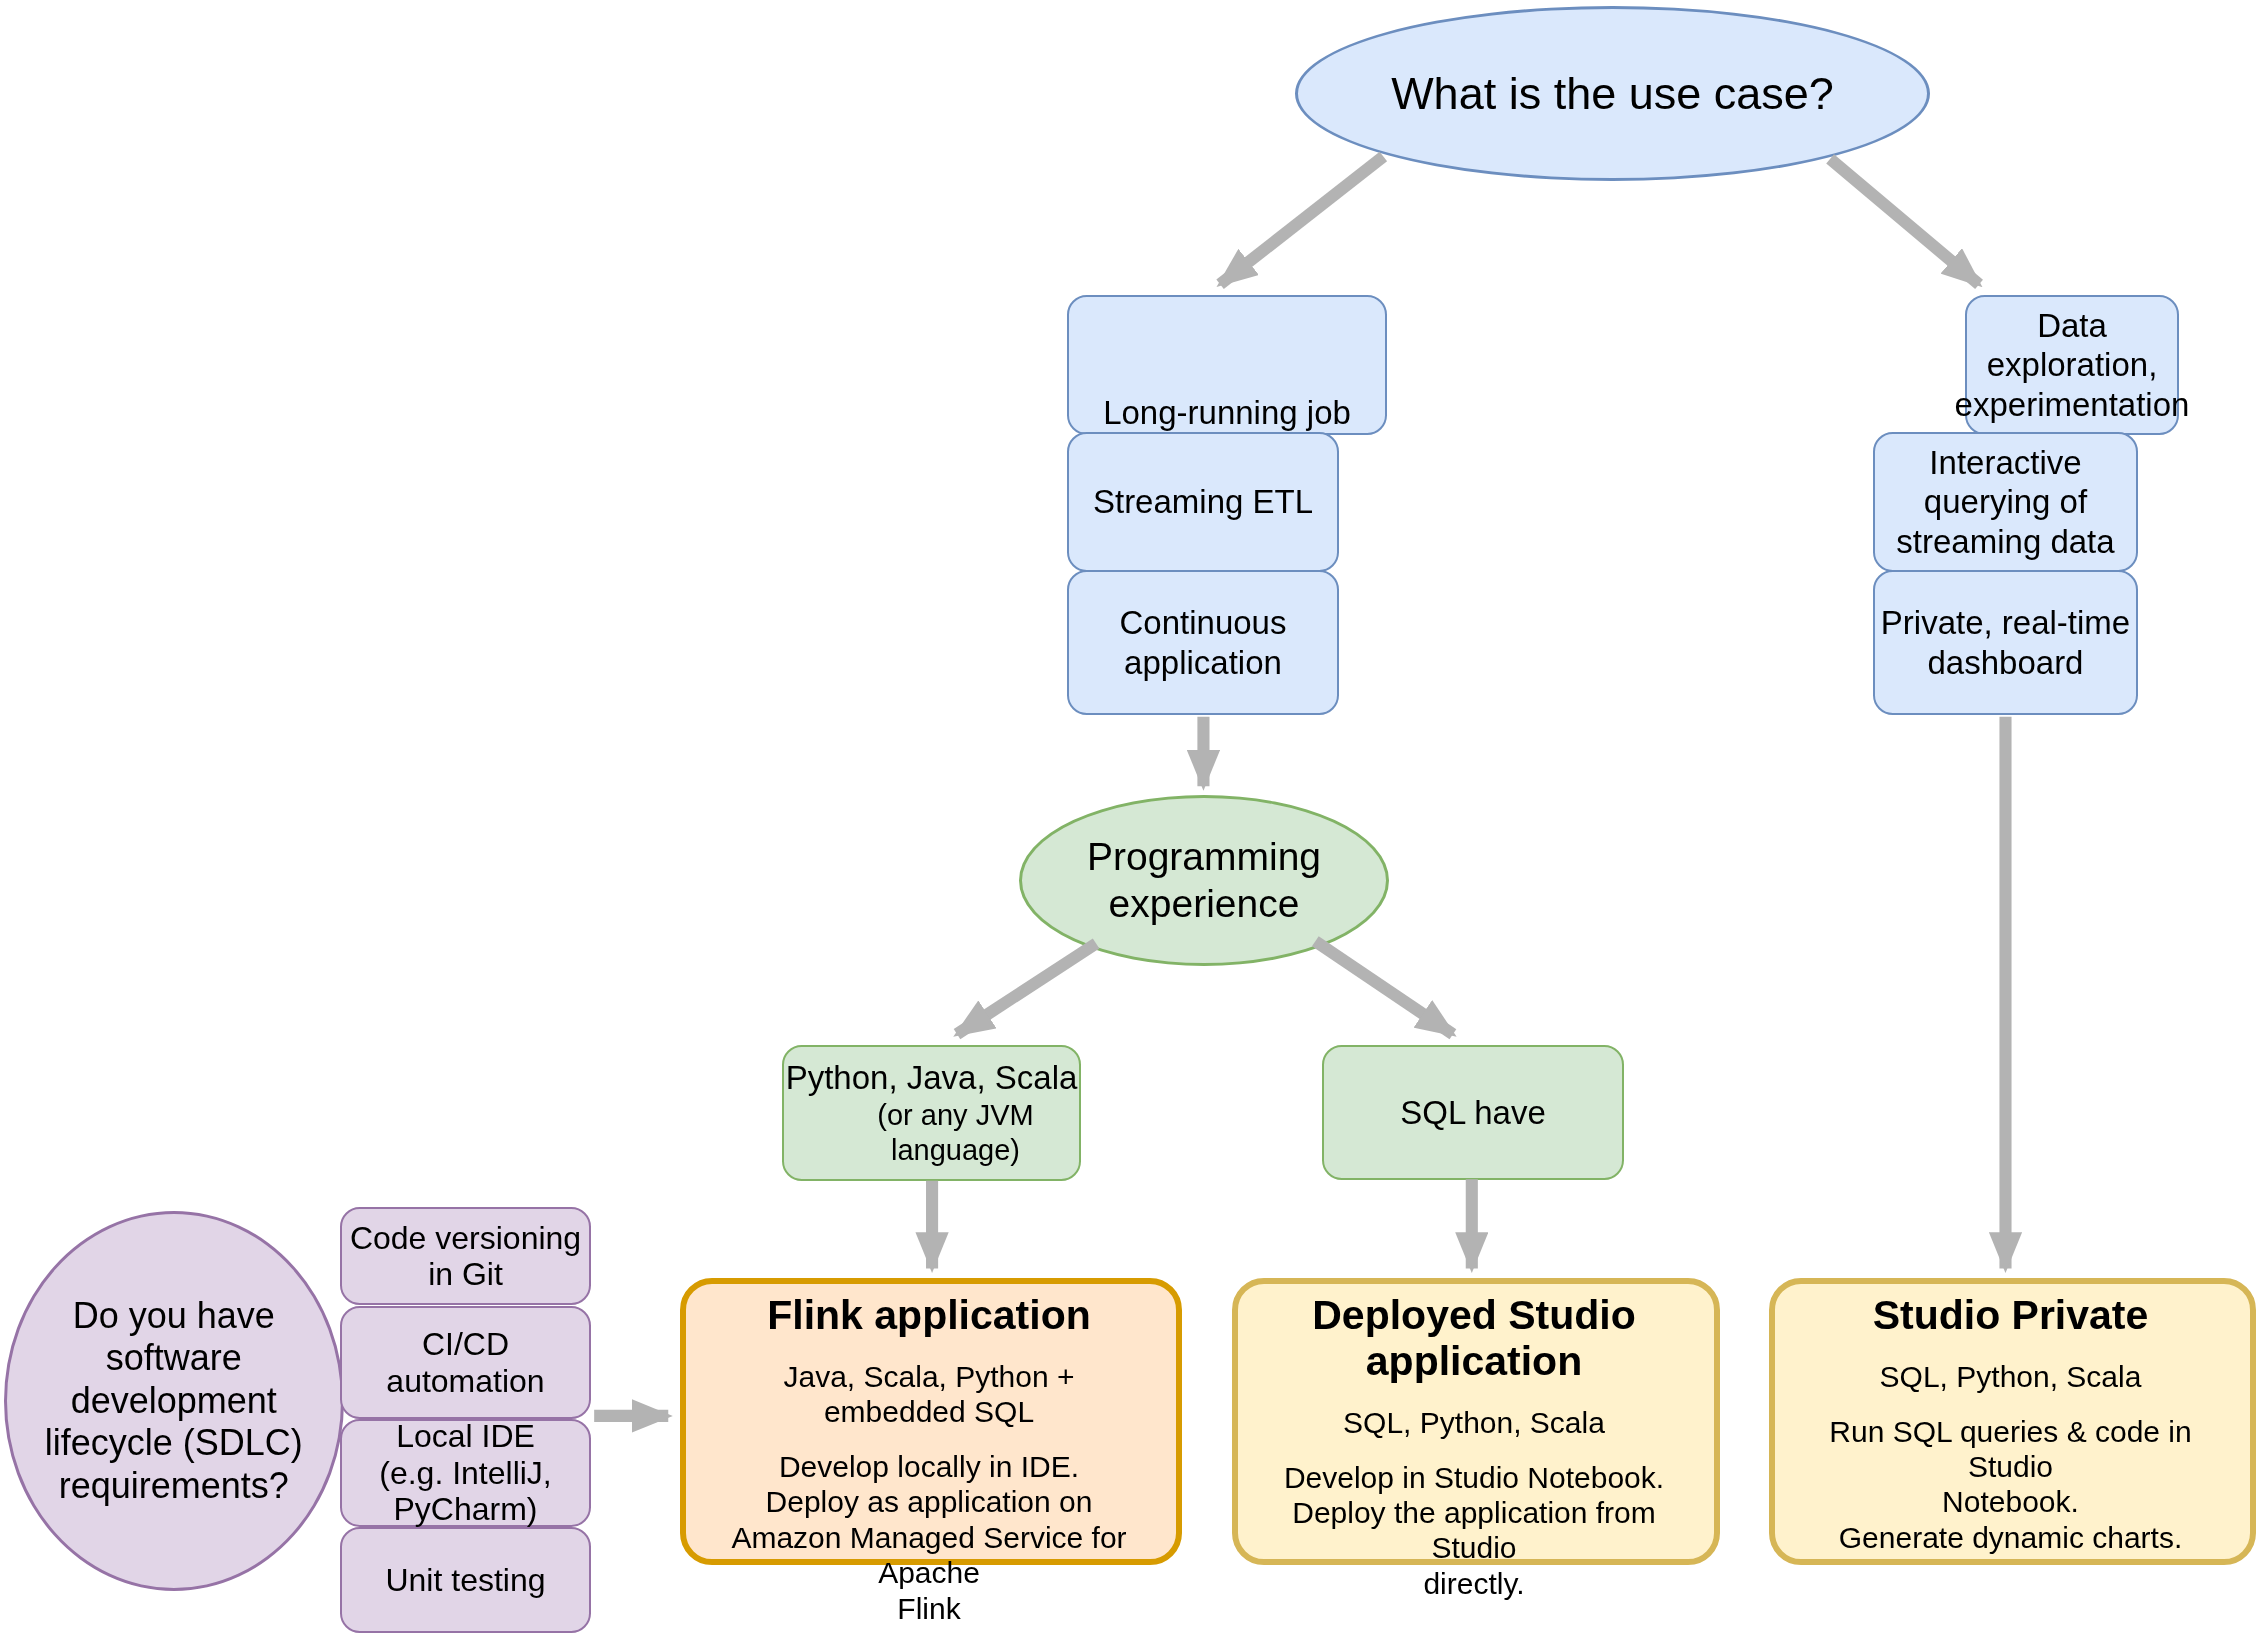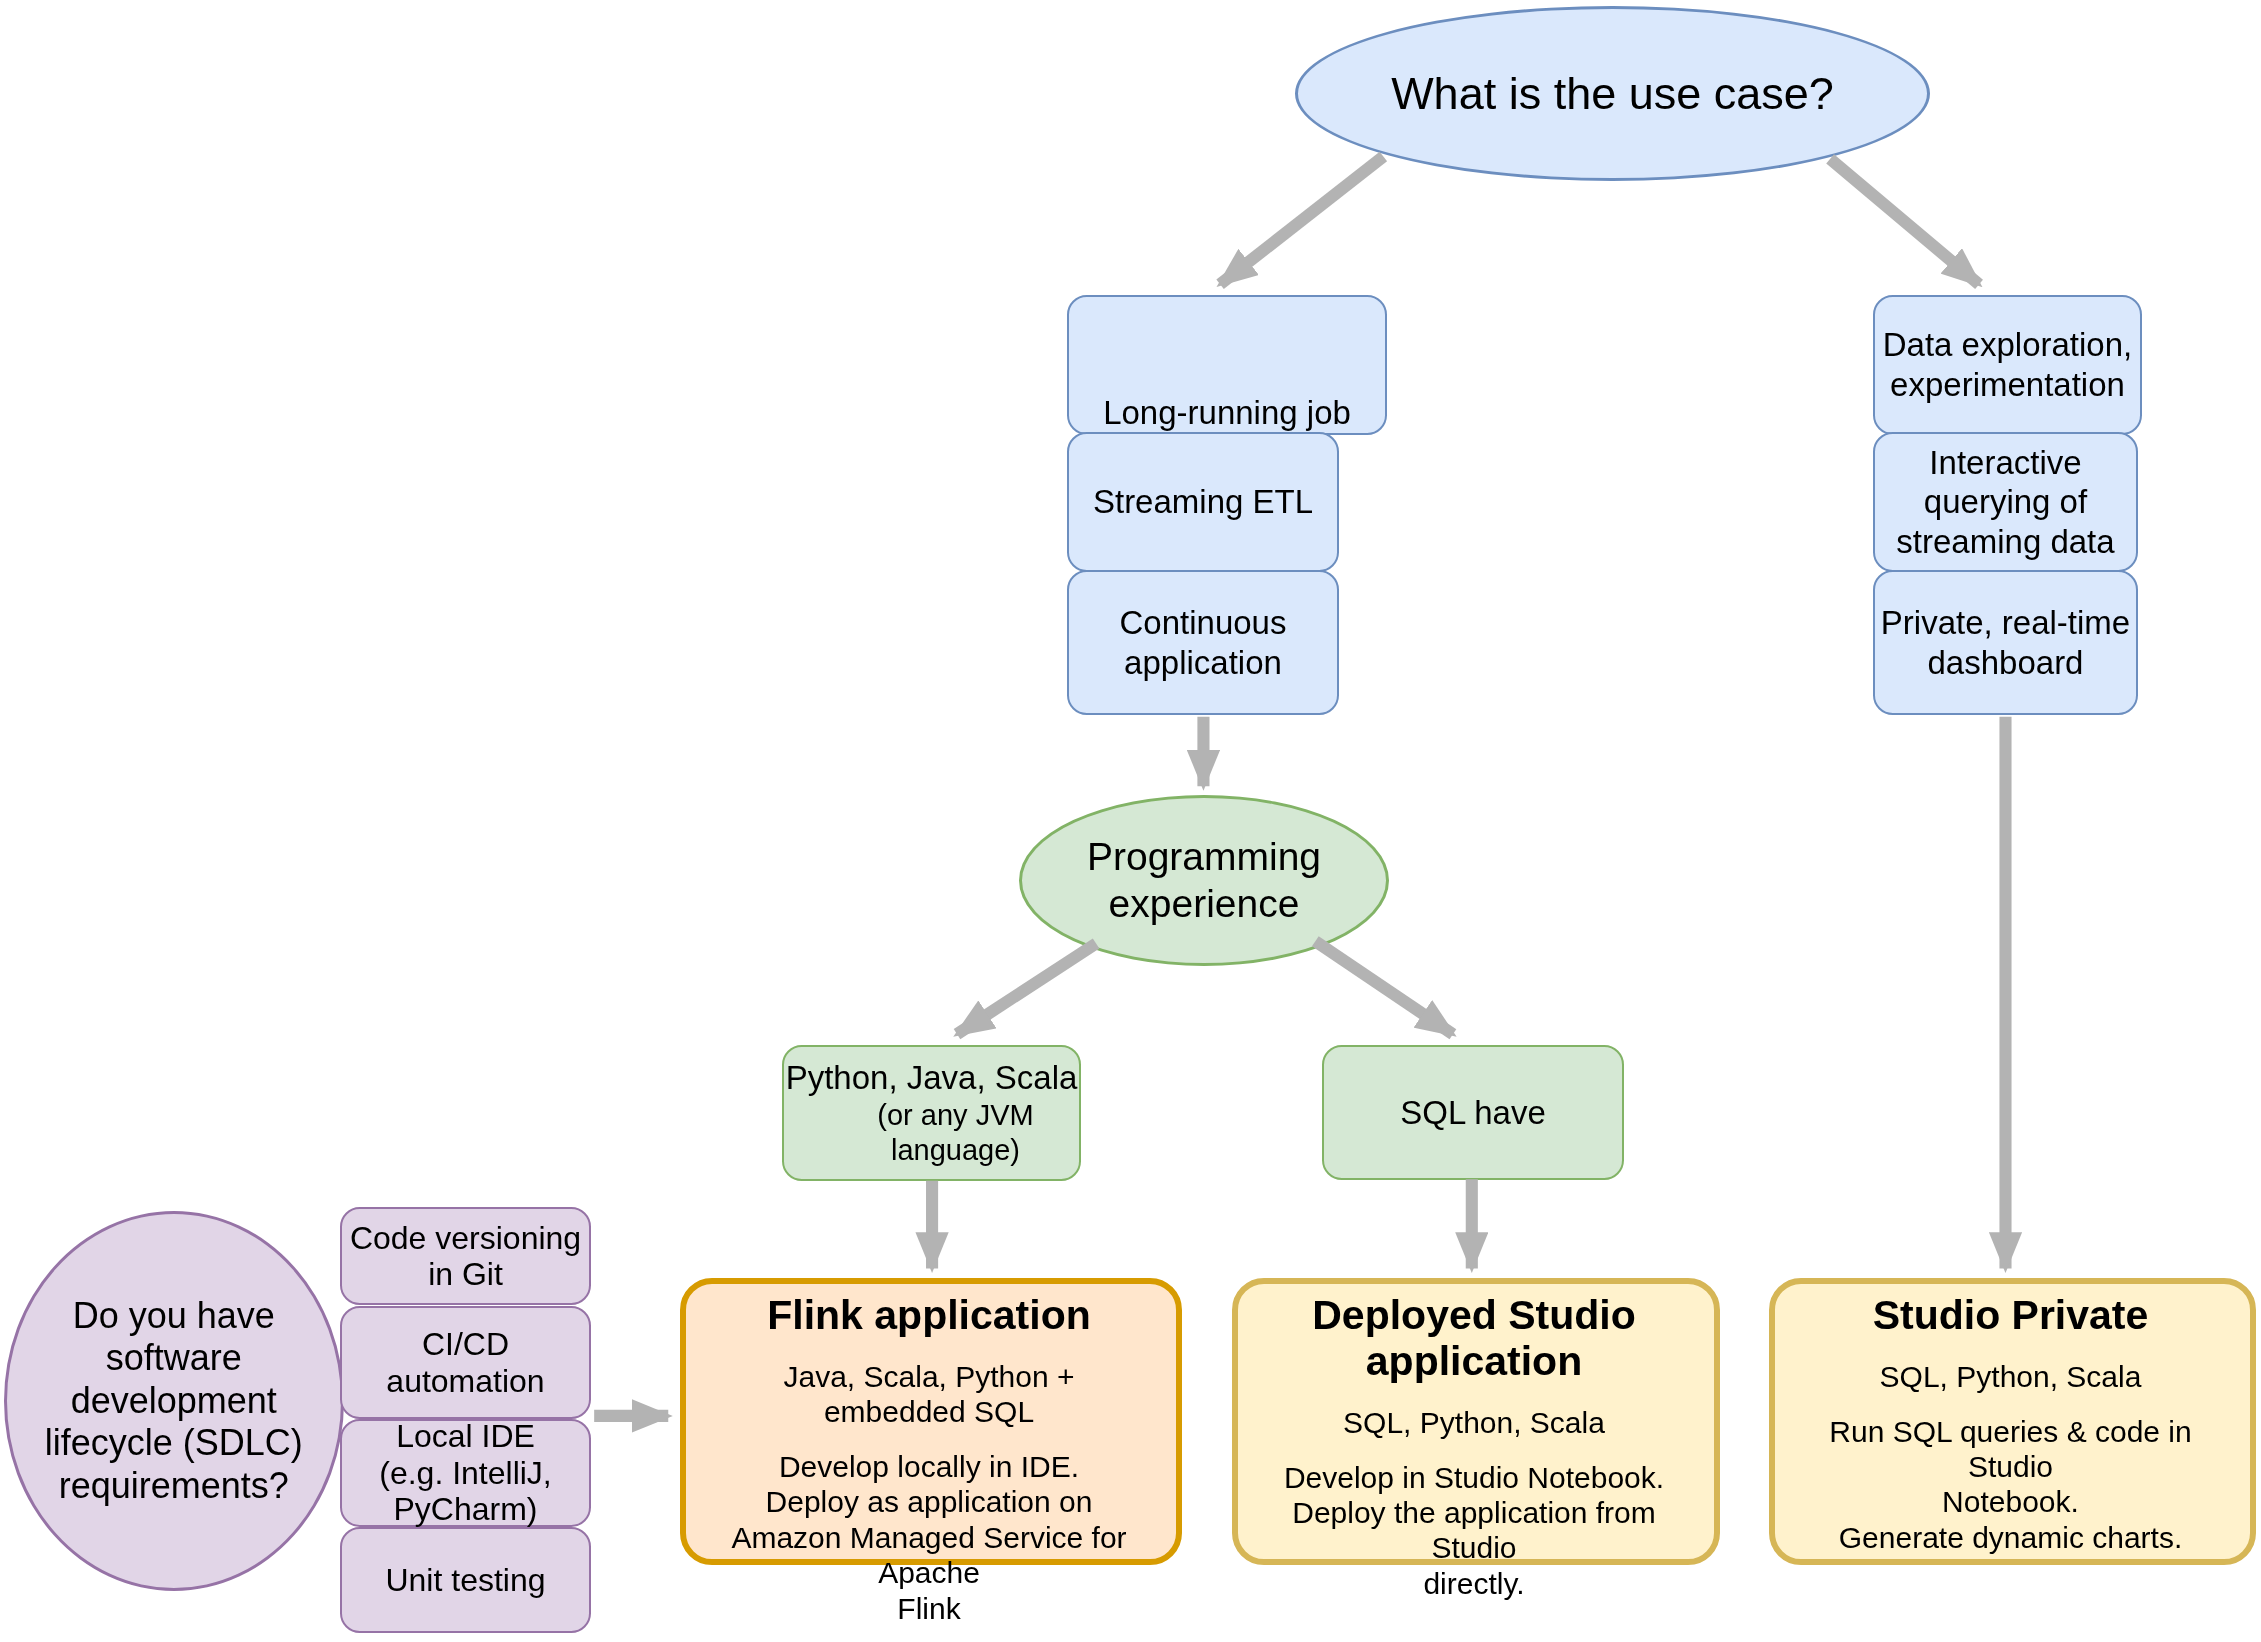--- a/index.html
+++ b/index.html
@@ -88,21 +88,21 @@
     <span>Long-running job</span>
   </div>
   <div class="node box blue blue-box" style="left:1067px; top:432px; width:272px; height:140px;">
     <span>Streaming ETL</span>
   </div>
   <div class="node box blue blue-box" style="left:1067px; top:570px; width:272px; height:145px;">
     <span>Continuous
 application</span>
   </div>
 
-  <div class="node box blue blue-box" style="left:1873px; top:295px; width:269px; height:140px;align-items:center;">
+  <div class="node box blue blue-box" style="left:1965px; top:295px; width:214px; height:140px;align-items:center;">
     <span>Data exploration,
 experimentation</span>
   </div>
   <div class="node box blue blue-box" style="left:1873px; top:432px; width:265px; height:140px;">
     <span>Interactive
 querying of
 streaming data</span>
   </div>
   <div class="node box blue blue-box" style="left:1873px; top:570px; width:265px; height:145px;">
     <span>Private, real-time

